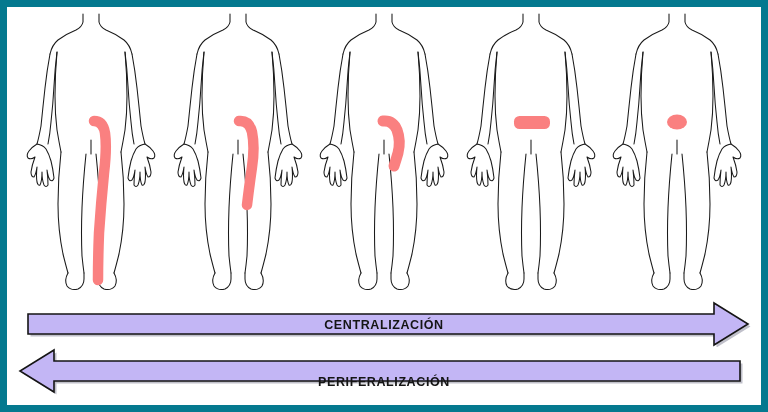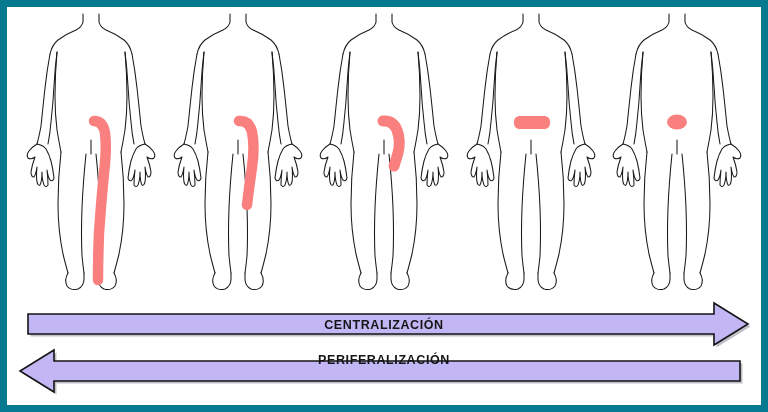--- a/index.html
+++ b/index.html
@@ -82,21 +82,21 @@
     text-align: center;
     font-family: "Liberation Sans", sans-serif;
     font-weight: bold;
     font-size: 12.5px;
     letter-spacing: 0.6px;
     color: #151515;
     line-height: 1;
     white-space: nowrap;
   }
   #label-centralizacion { top: 18px; }
-  #label-periferalizacion { top: 8px; }
+  #label-periferalizacion { top: 30px; }
 </style>
 </head>
 <body>
 
 <div id="canvas">
 
   <div id="figures-row">
 
     <div class="body-figure">
       <svg viewBox="0 0 138 285" xmlns="http://www.w3.org/2000/svg">

